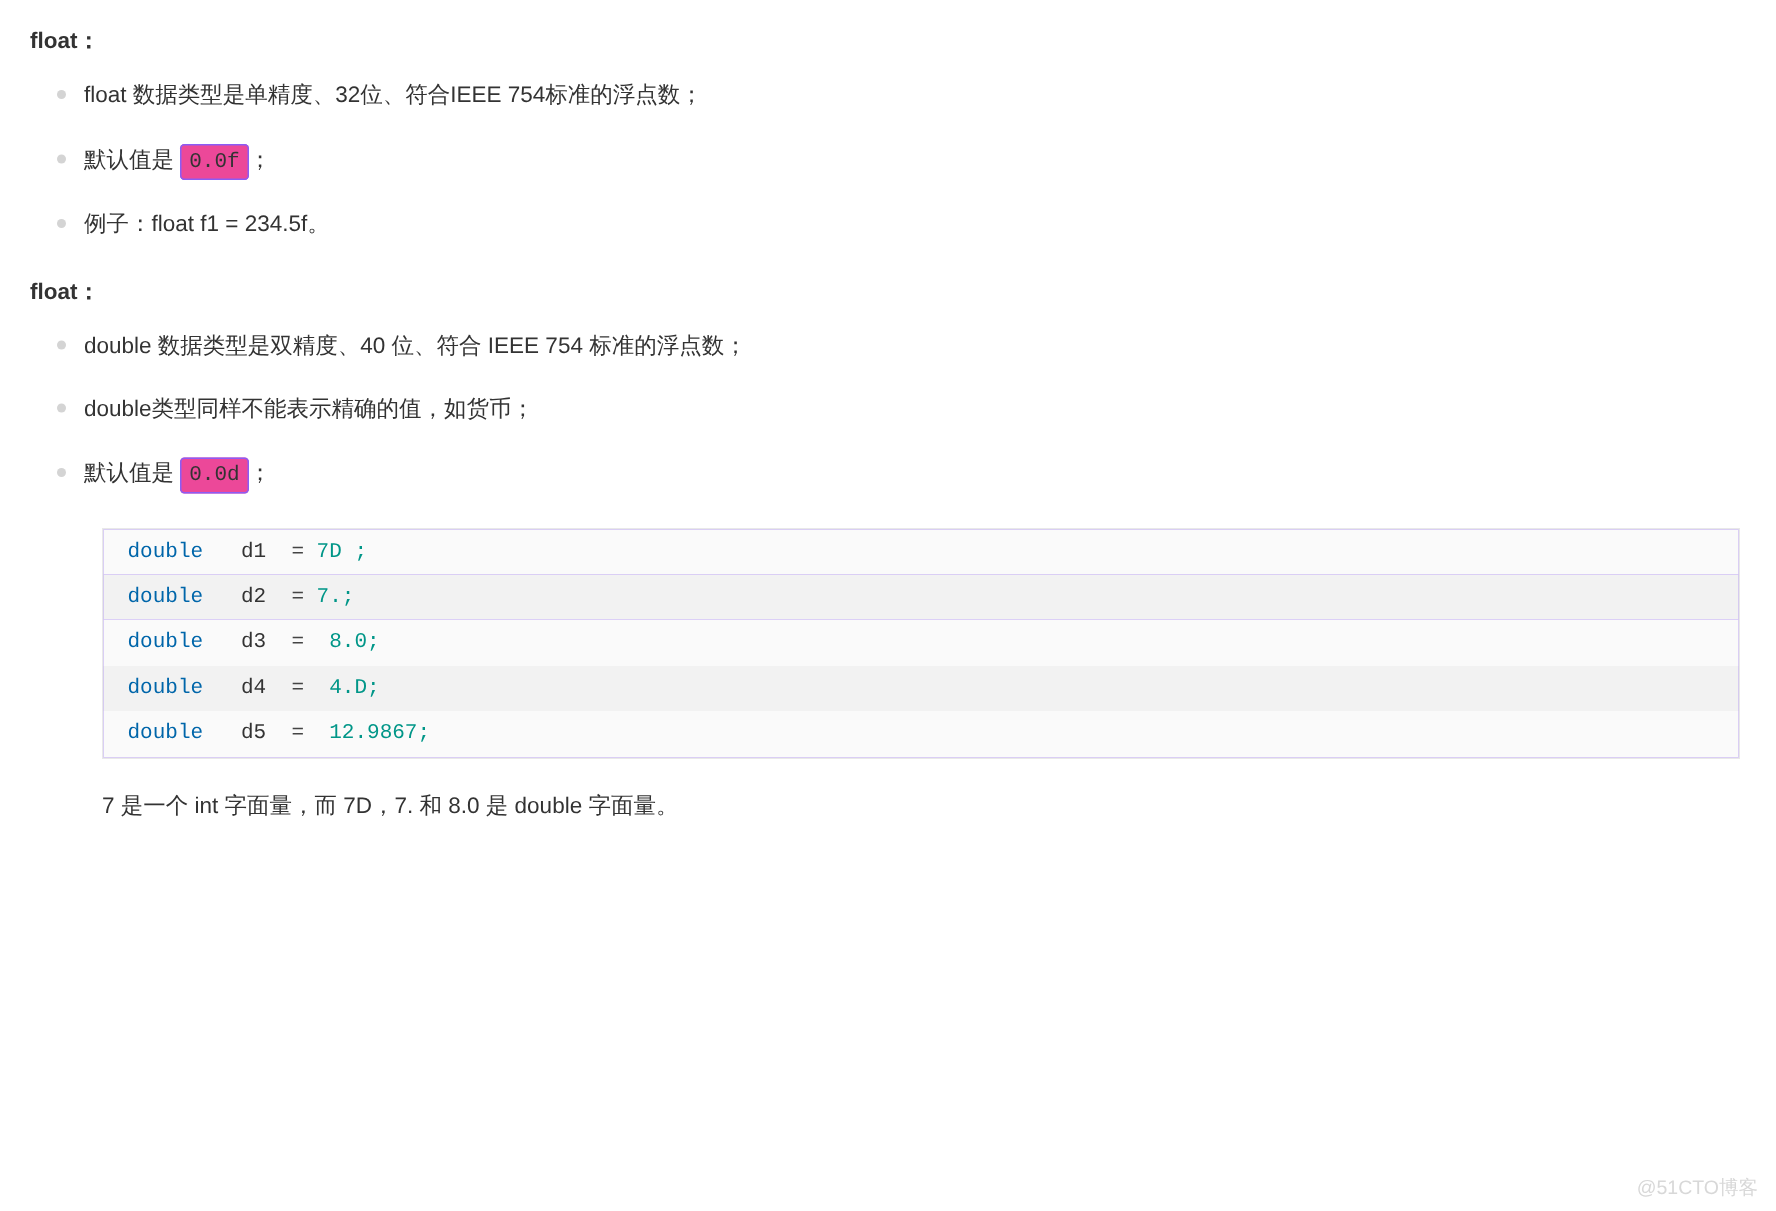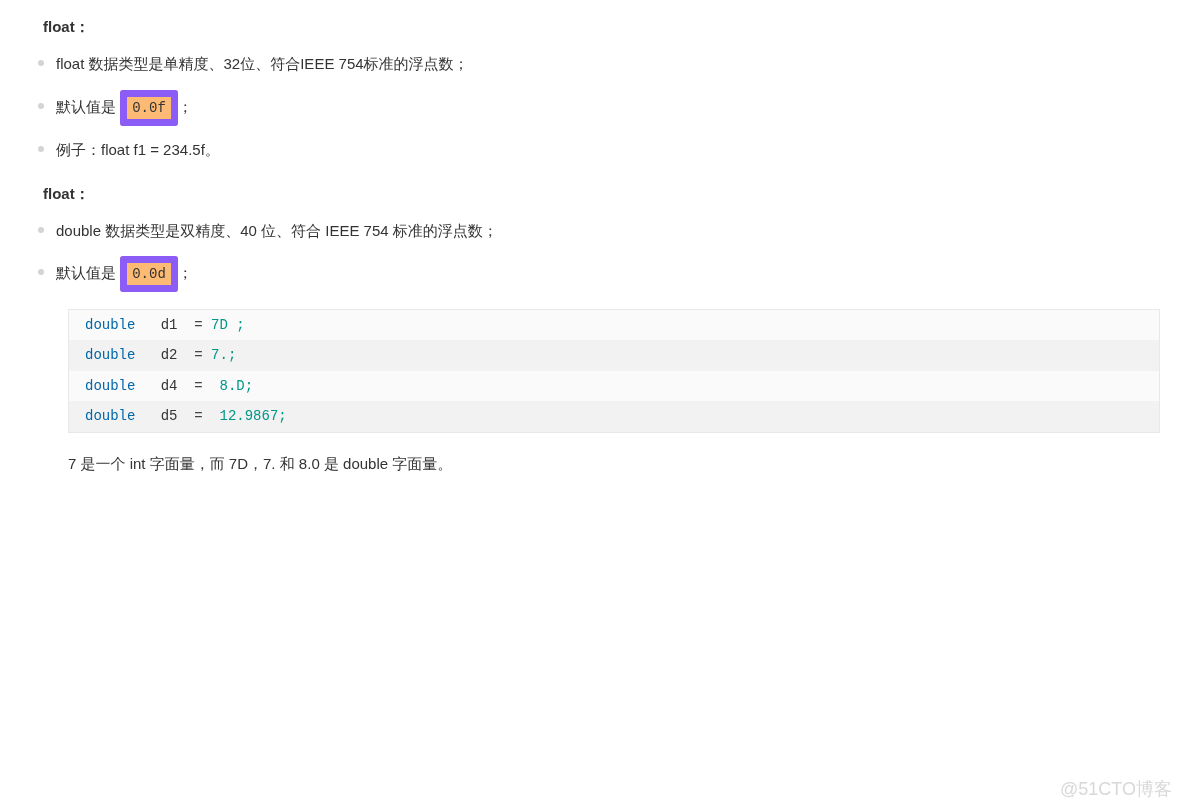--- a/index.html
+++ b/index.html
@@ -10,21 +10,20 @@
       width: 1184px;
       height: 807px;
       padding: 18px 20px 0 20px;
       position: relative;
       font-size: 15px;
     }
     .section-title {
       font-weight: bold;
       margin-bottom: 14px;
       color: #333;
-      margin-left: 23px;
     }
     ul.list {
       list-style: none;
       padding-left: 18px;
       margin-bottom: 22px;
     }
     ul.list > li {
       position: relative;
       padding-left: 18px;
       margin-bottom: 17px;
@@ -36,22 +35,22 @@
       position: absolute;
       left: 0;
       top: 9px;
       width: 6px;
       height: 6px;
       border-radius: 50%;
       background: #d4d4d4;
     }
     .inline-code {
       font-family: "Courier New", Consolas, monospace;
-      background: #fdba74;
-      border: 7px solid #8b5cf6;
+      background: #ec4899;
+      border: 1px solid #8b5cf6;
       border-radius: 3px;
       padding: 3px 5px;
       font-size: 14px;
       color: #333;
     }
     .nested {
       padding-left: 14px;
     }
     .code-block {
       margin: 16px 4px 0 48px;
@@ -74,45 +73,47 @@
     .num { color: #009688; }
     .footnote {
       margin: 22px 0 0 48px;
       color: #333;
     }
     .watermark {
       position: absolute;
       right: 12px;
       bottom: 6px;
       color: #d8d8d8;
-      font-size: 18px;
+      font-size: 13px;
     }
   </style>
 </head>
 <body>
 
 <div class="section-title">float：</div>
 <ul class="list">
   <li><span>float 数据类型是单精度、32位、符合IEEE 754标准的浮点数；</span></li>
   <li>
     <span>默认值是 </span><span class="inline-code">0.0f</span><span>；</span>
   </li>
   <li><span>例子：float f1 = 234.5f。</span></li>
 </ul>
 
 <div class="section-title">float：</div>
 <ul class="list">
   <li><span>double 数据类型是双精度、40 位、符合 IEEE 754 标准的浮点数；</span></li>
+  <li><span>double类型同样不能表示精确的值，如货币；</span></li>
   <li>
     <span>默认值是 </span><span class="inline-code">0.0d</span><span>；</span>
   </li>
 </ul>
 
 <div class="code-block">
   <div class="code-line"><span class="kw">double</span>   <span class="var">d1</span>  <span>=</span> <span class="num">7D ;</span></div>
   <div class="code-line"><span class="kw">double</span>   <span class="var">d2</span>  <span>=</span> <span class="num">7.;</span></div>
-  <div class="code-line"><span class="kw">double</span>   <span class="var">d4</span>  <span>= </span> <span class="num">8.D;</span></div>
+  <div class="code-line"><span class="kw">double</span>   <span class="var">d3</span>  <span>= </span> <span class="num">8.0;</span></div>
+  <div class="code-line"><span class="kw">double</span>   <span class="var">d4</span>  <span>= </span> <span class="num">4.D;</span></div>
   <div class="code-line"><span class="kw">double</span>   <span class="var">d5</span>  <span>= </span> <span class="num">12.9867;</span></div>
 </div>
 
 <div class="footnote">7 是一个 int 字面量，而 7D，7. 和 8.0 是 double 字面量。</div>
 
 <div class="watermark">@51CTO博客</div>
 
 </body></html>

